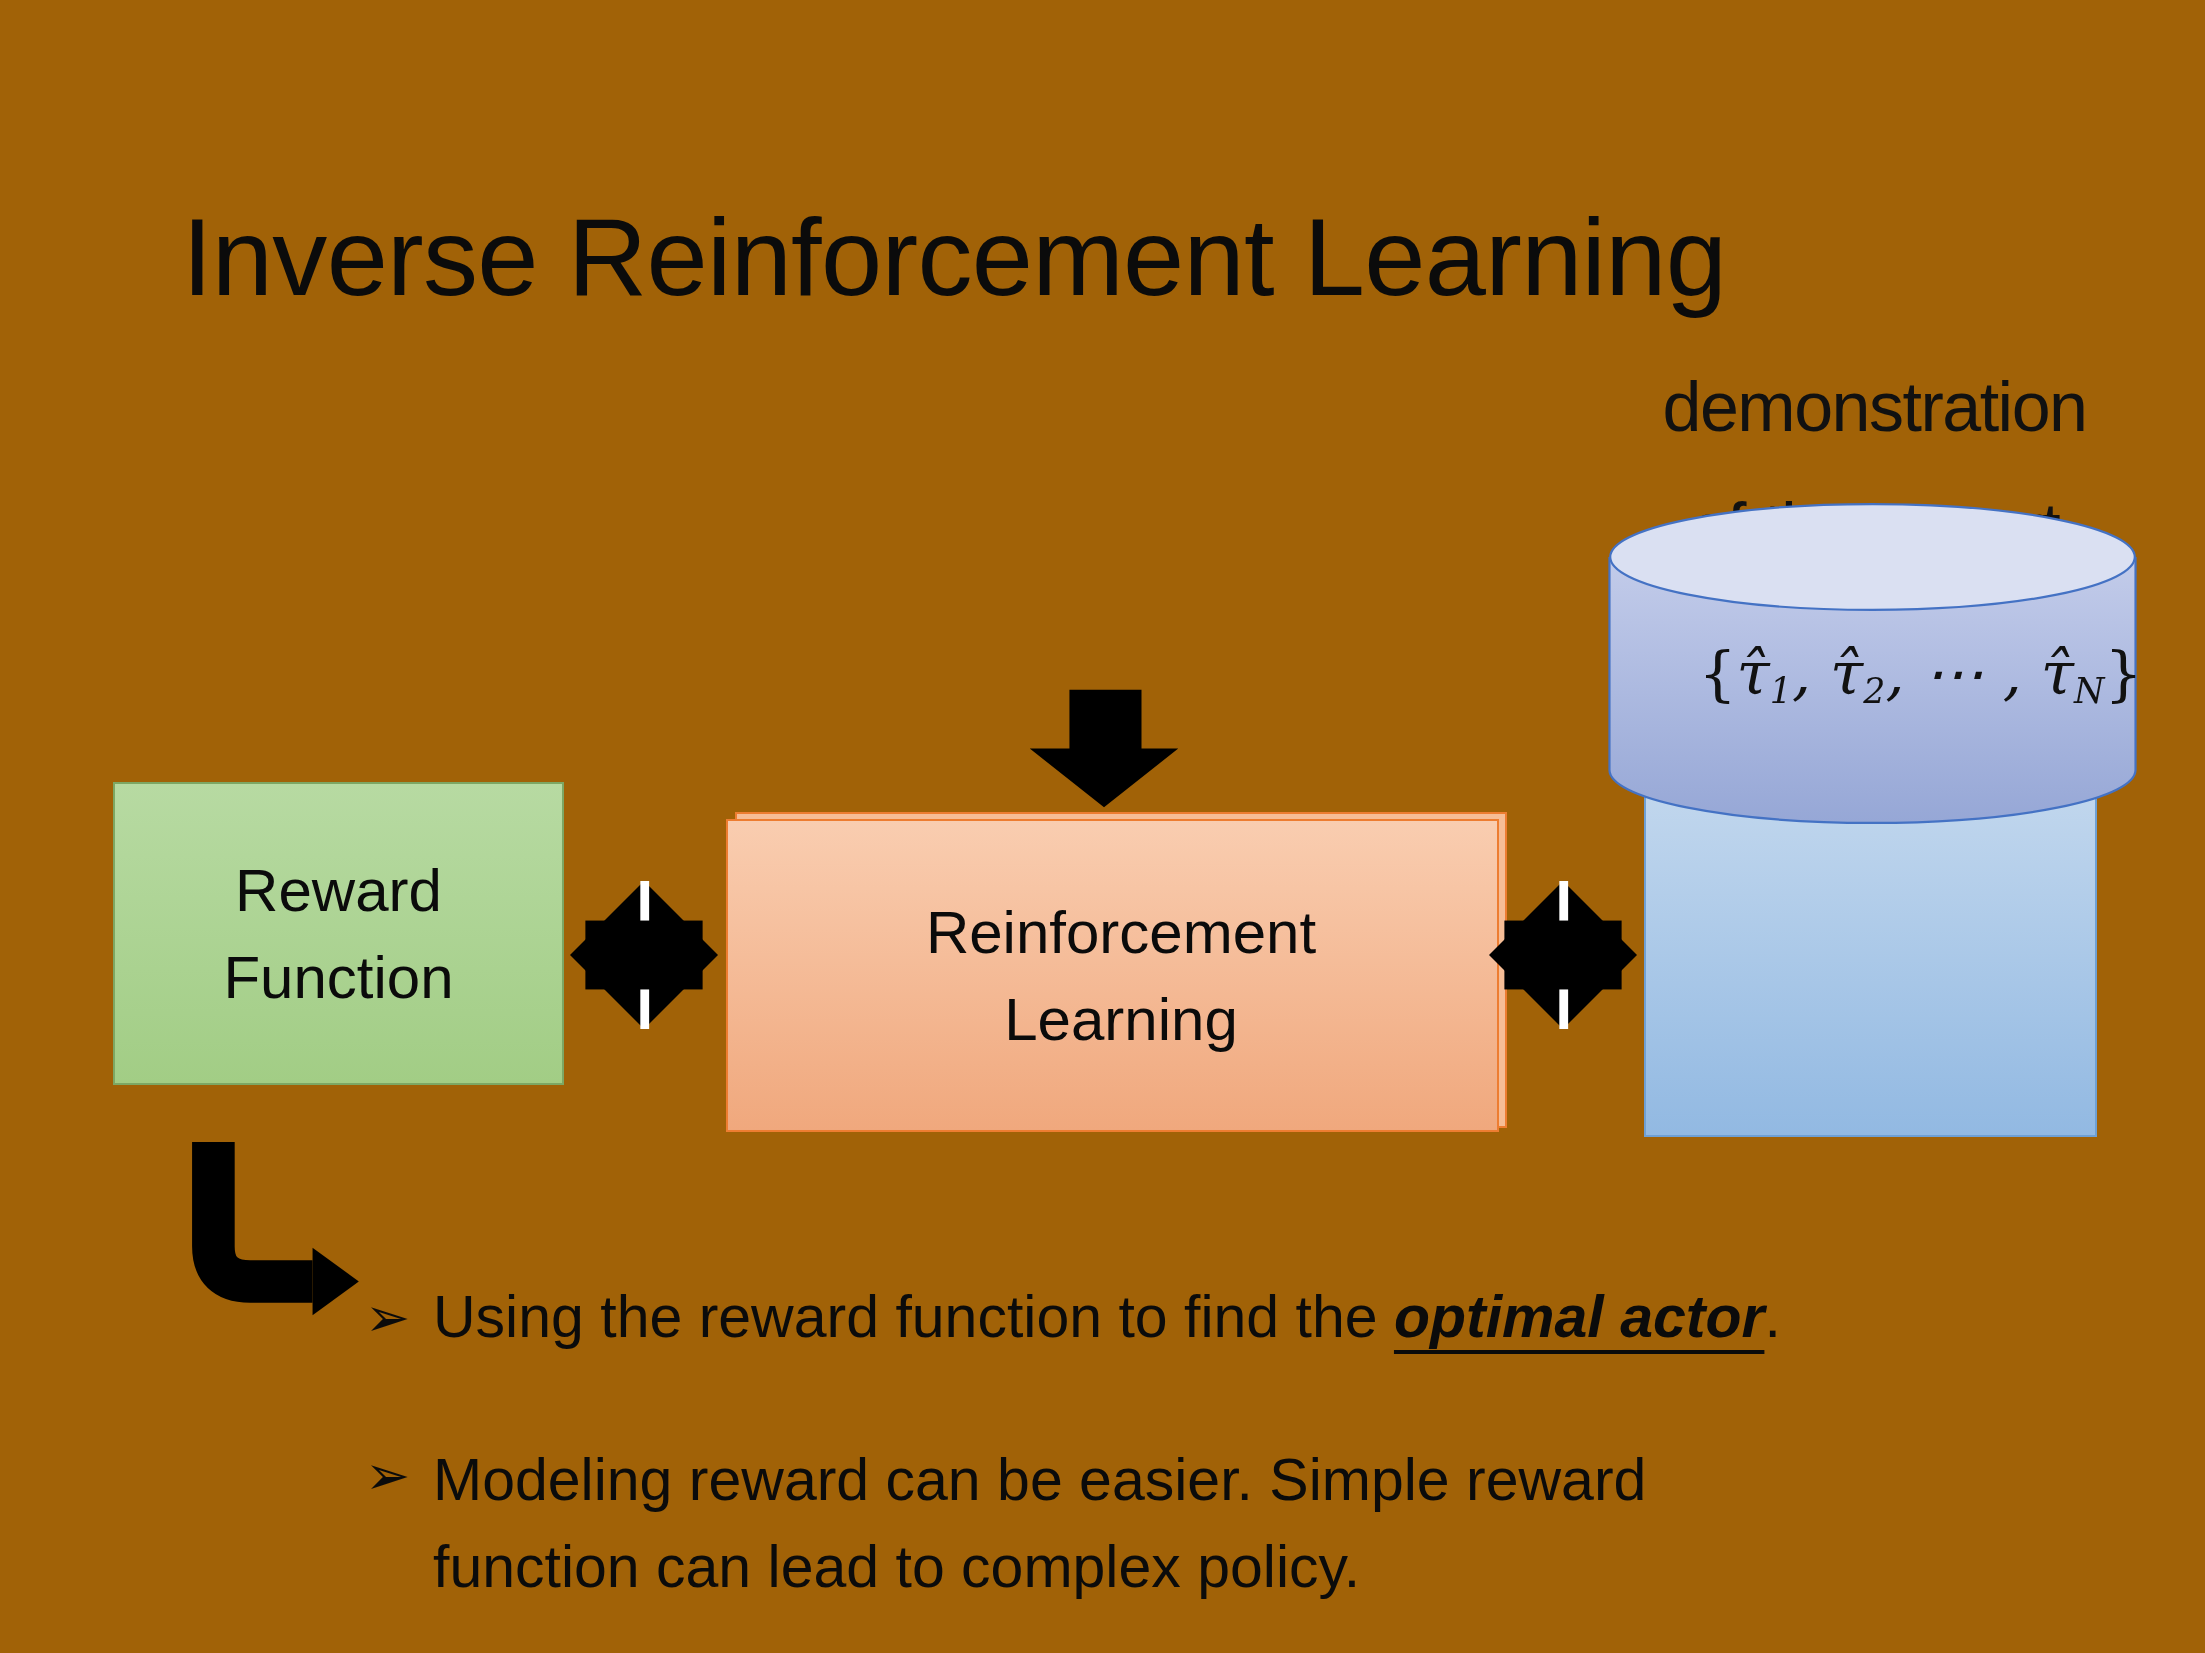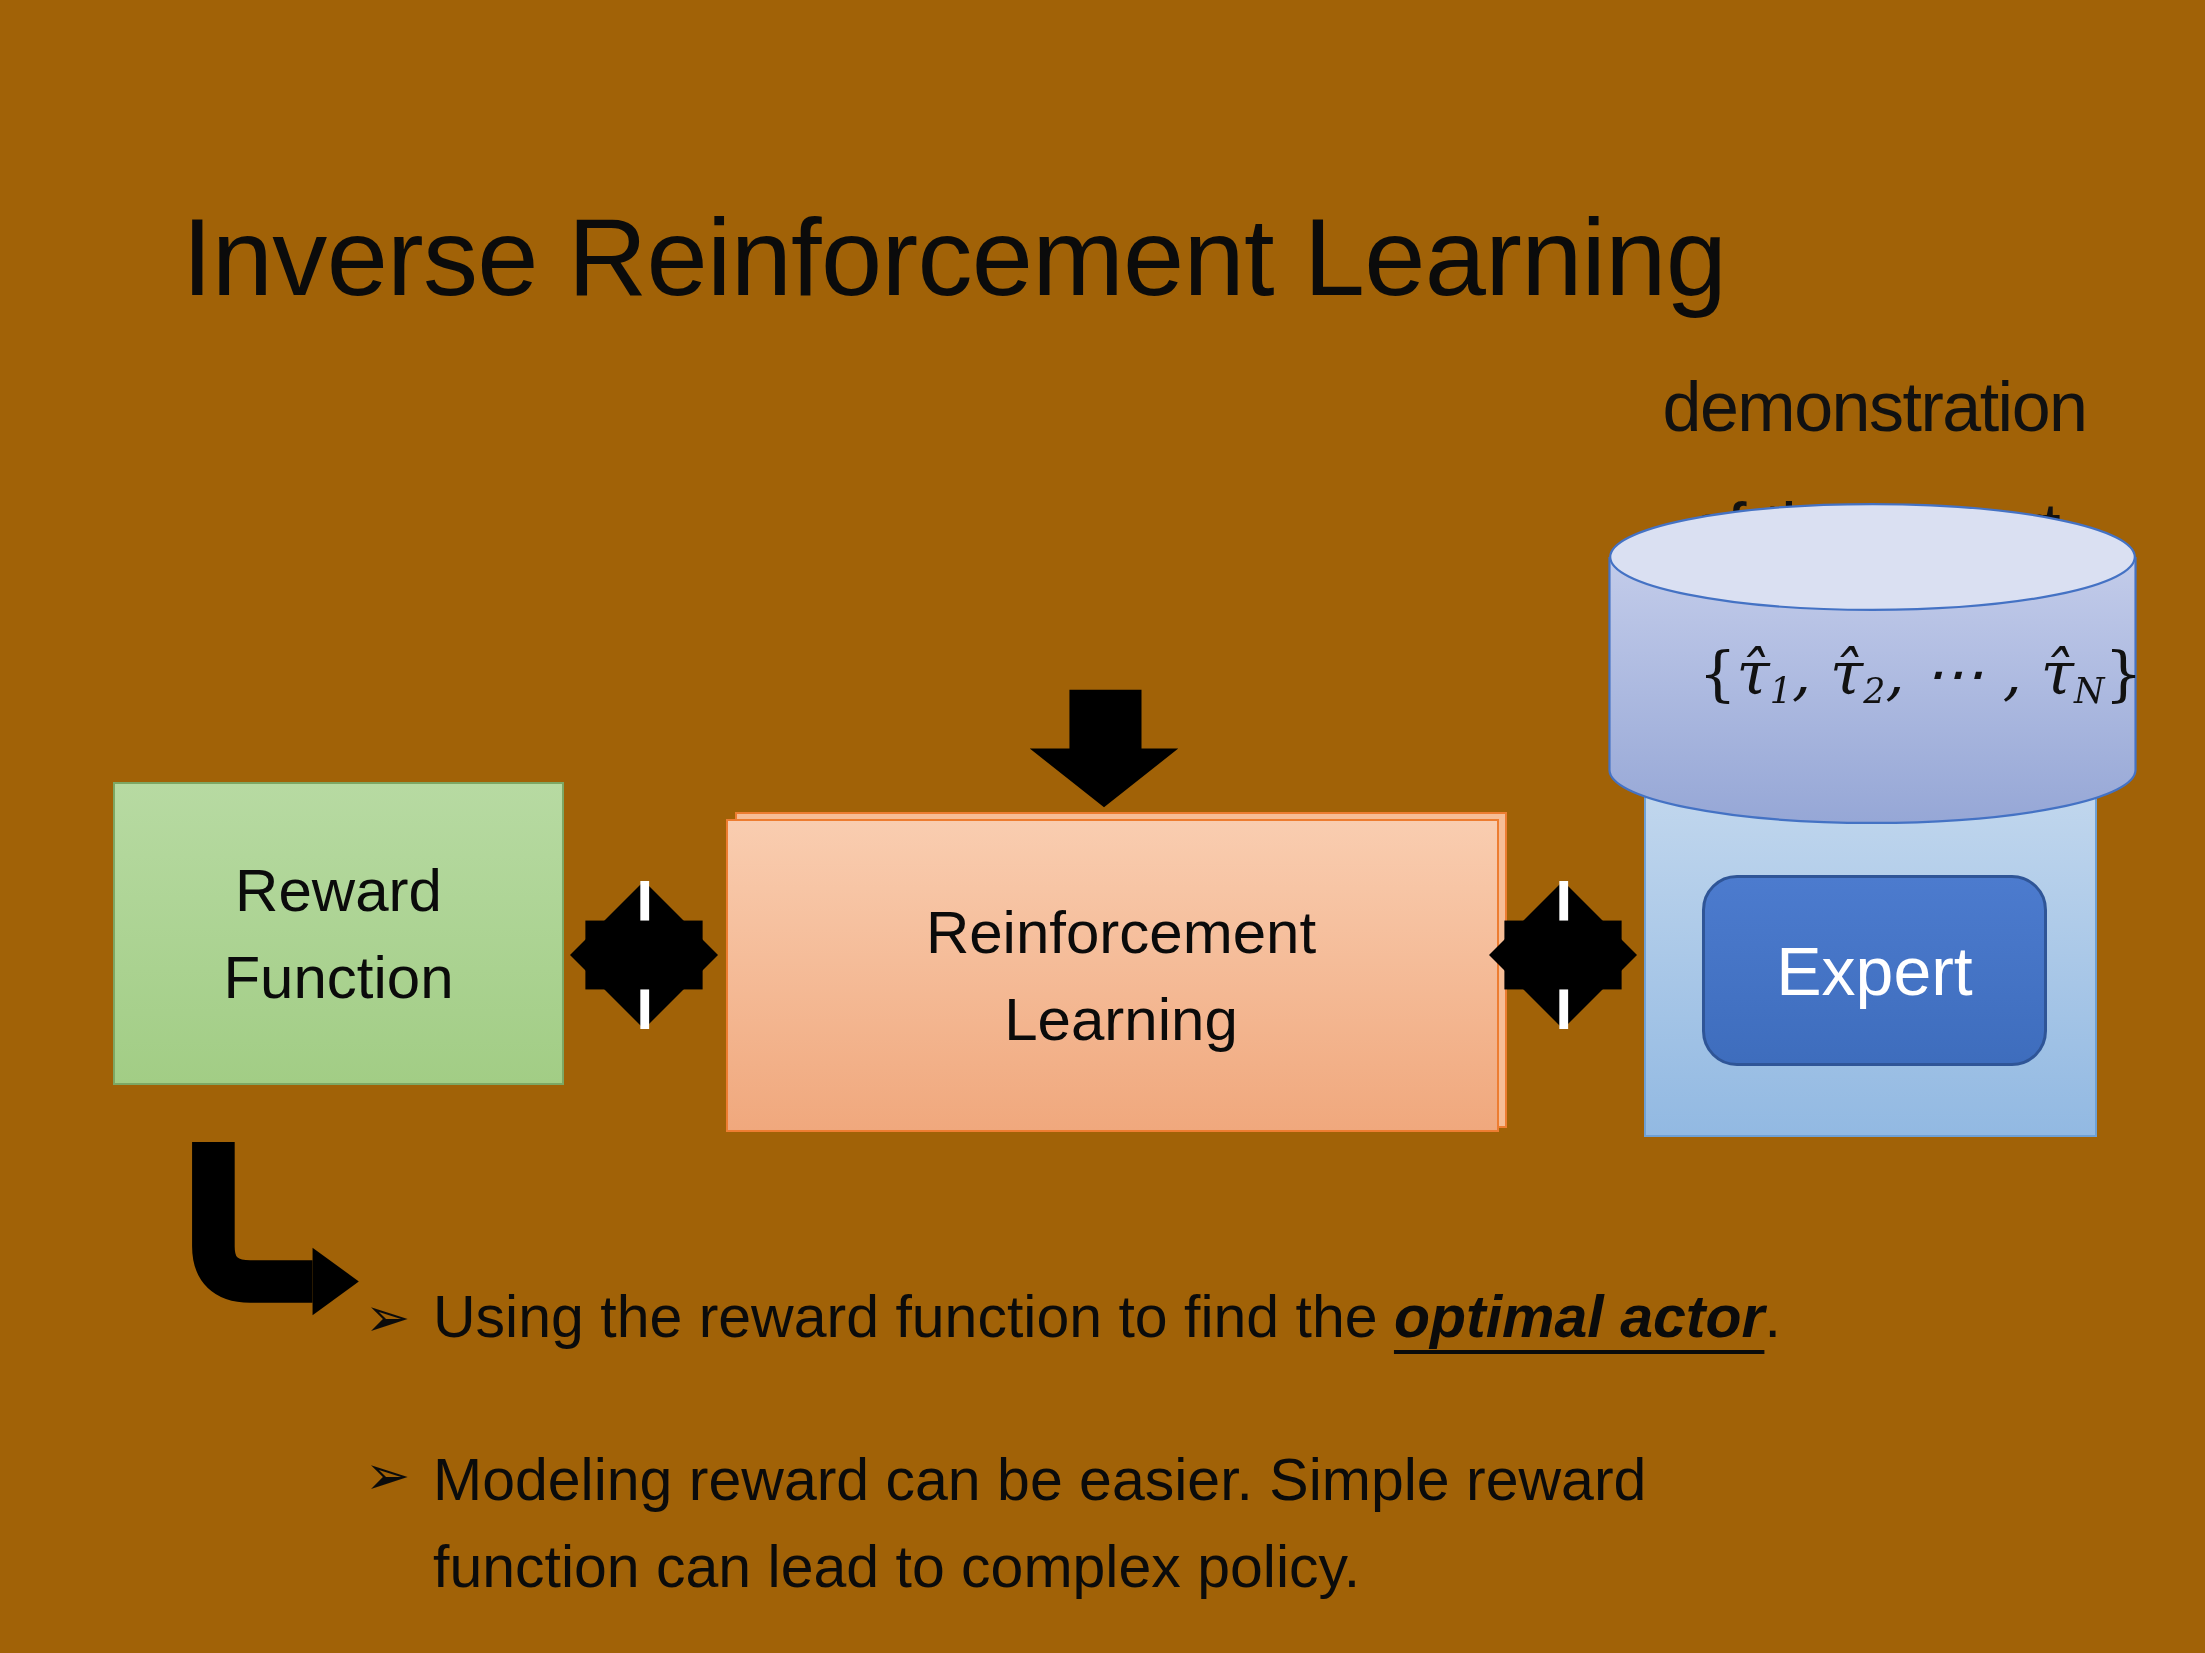--- a/index.html
+++ b/index.html
@@ -119,23 +119,20 @@
     </div>
   </div>
 
   <div class="abs reward-box">
     <div class="box-label">
       <div>Reward</div>
       <div>Function</div>
     </div>
   </div>
 
-  <div class="abs expert-box">
-    <div class="expert-label">Expert</div>
-  </div>
 
   <svg class="abs" style="left:570px; top:881px;" width="148" height="148" viewBox="0 0 202 202">
     <polygon points="101,0 202,101 101,202 0,101" fill="#000000"></polygon>
     <rect x="96" y="0" width="12" height="202" fill="#ffffff"></rect>
     <rect x="21" y="54" width="160" height="94" fill="#000000"></rect>
   </svg>
 
   <svg class="abs" style="left:1489px; top:881px;" width="148" height="148" viewBox="0 0 202 202">
     <polygon points="101,0 202,101 101,202 0,101" fill="#000000"></polygon>
     <rect x="96" y="0" width="12" height="202" fill="#ffffff"></rect>

